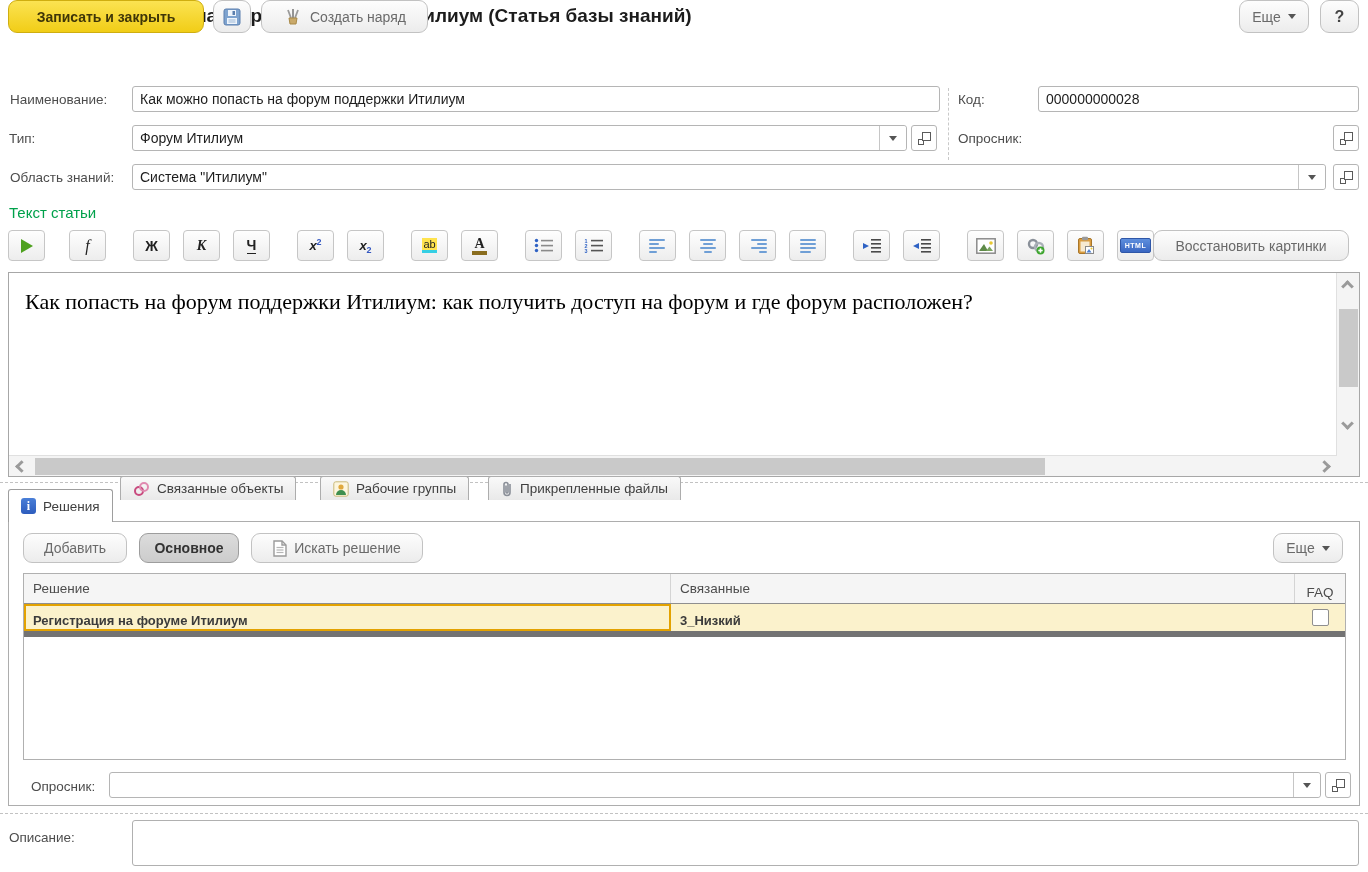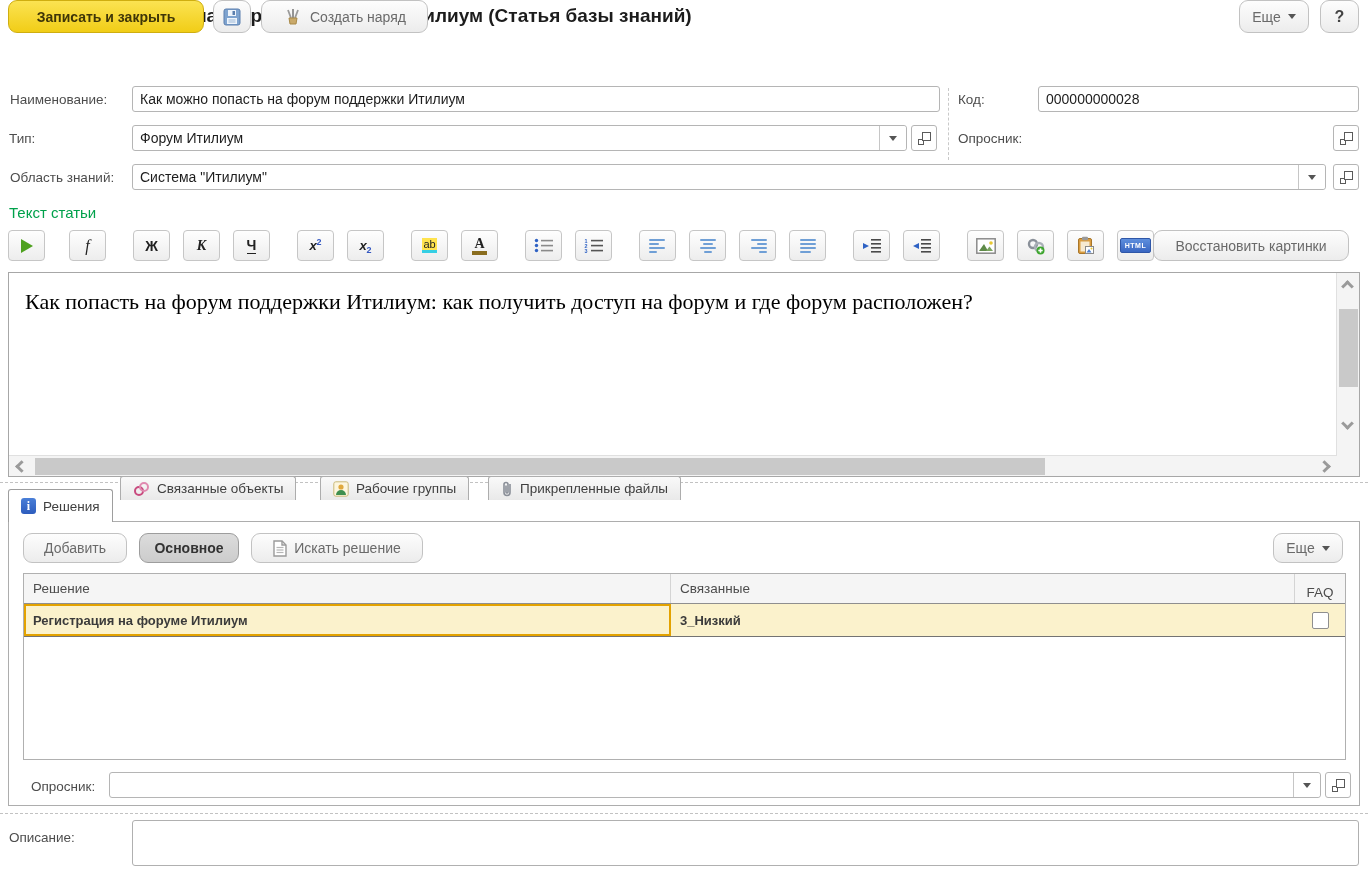--- a/index.html
+++ b/index.html
@@ -99,21 +99,21 @@
   #btn-add { position:absolute; left:0; width:104px; height:30px; }
   #btn-main { position:absolute; left:116px; width:100px; height:30px; background:linear-gradient(#dcdcdc,#cccccc);
               border:1px solid #9d9d9d; font-weight:bold; color:#333; }
   #btn-search { position:absolute; left:228px; width:172px; height:30px; }
   #btn-more-panel { position:absolute; right:2px; width:70px; height:30px; }
 
   .table { position:absolute; left:14px; top:51px; width:1323px; height:187px; border:1px solid #b0b0b0; background:#fff; }
   .thead { display:flex; height:30px; background:#f5f5f5; border-bottom:1px solid #8f8f8f; }
   .th { font-size:13.5px; color:#4d4d4d; padding:7px 0 0 9px; border-right:1px solid #d4d4d4; }
   .th:last-child { border-right:none; }
-  .trow { display:flex; height:33px; background:#fbf2cc; border-bottom:1px solid #737373; }
+  .trow { display:flex; height:33px; background:#fbf2cc; border-bottom:6px solid #737373; }
   .td { font-size:13px; font-weight:bold; color:#3b3b3b; padding:9px 0 0 9px; }
   .td-sel { outline:2px solid #e3a200; outline-offset:-2px; }
   .col1 { width:648px; } .col2 { width:625px; } .col3 { width:50px; display:flex; align-items:center; justify-content:center; padding:0; }
   .faq-check { width:17px; height:17px; appearance:none; -webkit-appearance:none; background:#fff;
                border:1px solid #8f8f8f; border-radius:2px; cursor:pointer; }
 
   .q-label { position:absolute; left:22px; top:257px; font-size:13.5px; color:#4d4d4d; }
   .q-combo { left:100px; top:250px; width:1212px; }
   .q-open { left:1316px; top:250px; }
 

